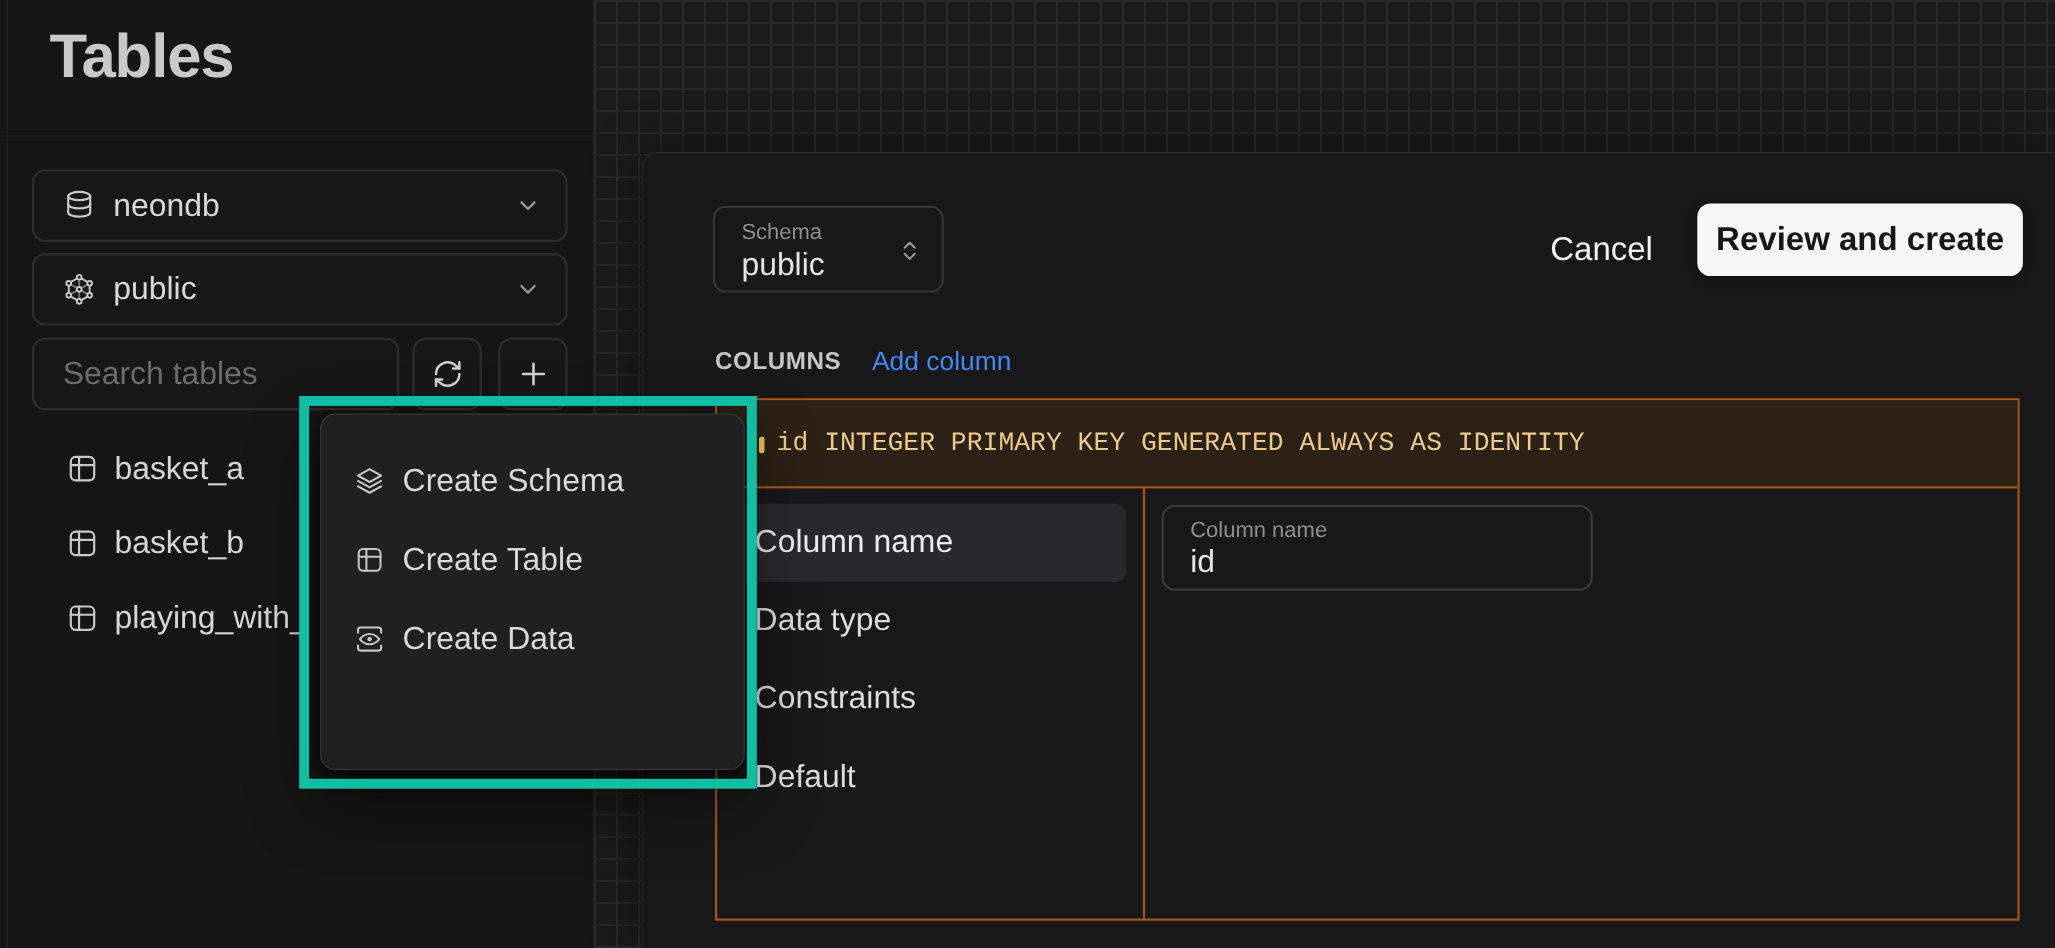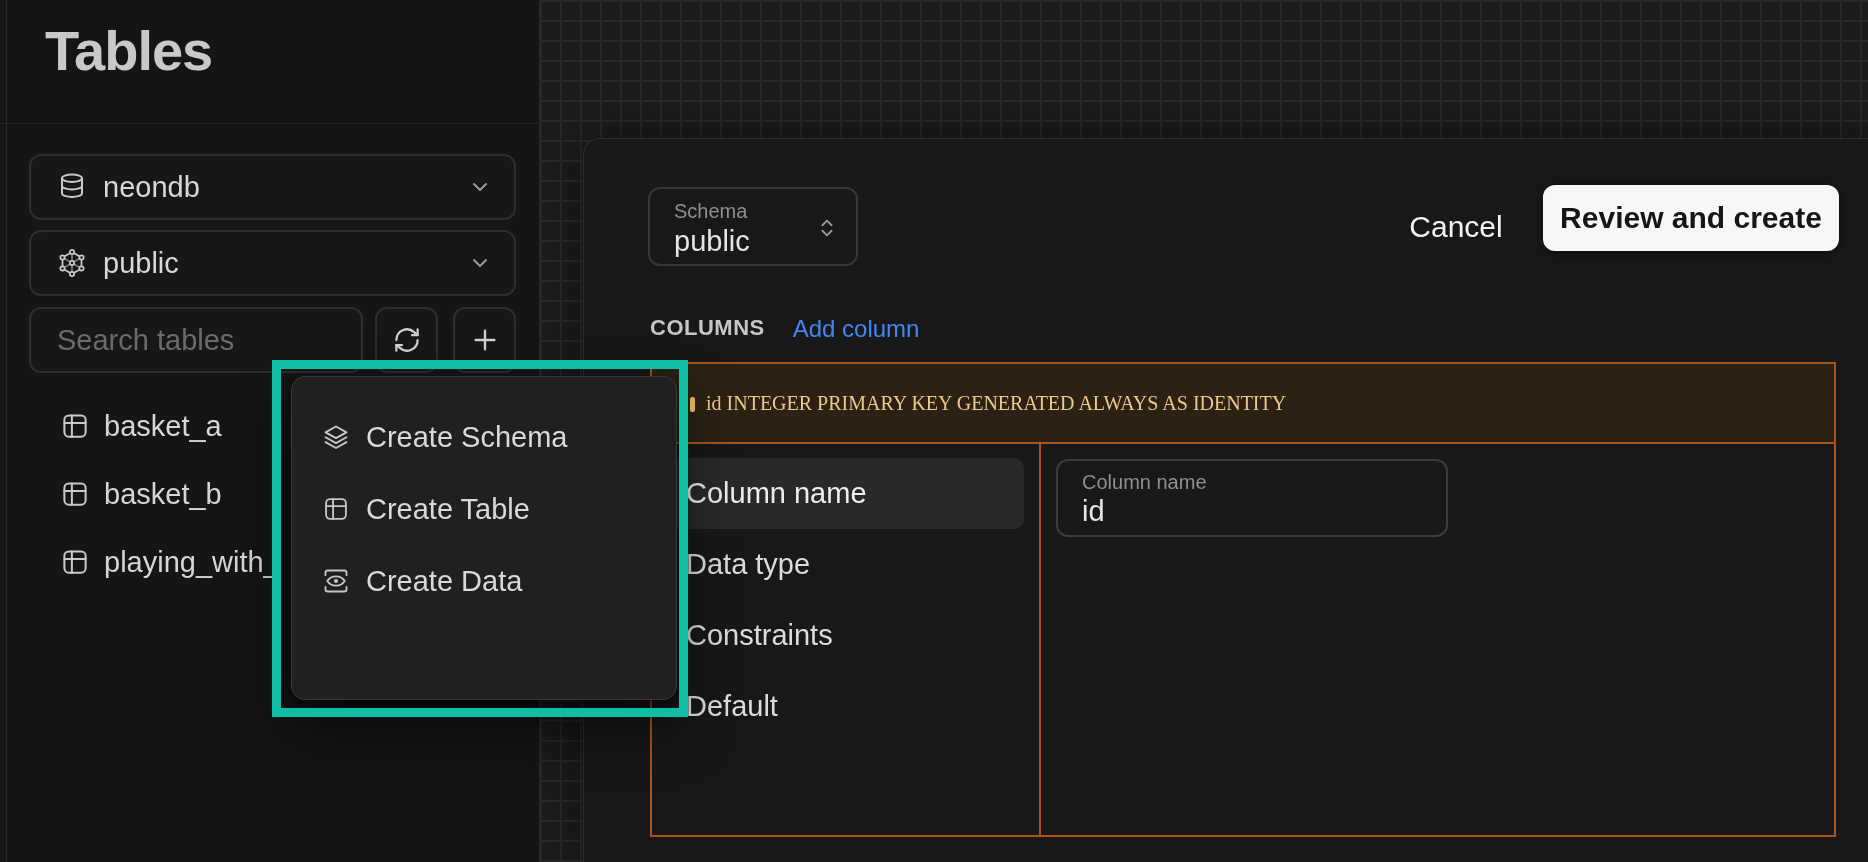--- a/index.html
+++ b/index.html
@@ -92,21 +92,21 @@
   
   .col-panel{
     left:650px; top:362px; width:1186px; height:475px;
     border:2px solid #a9541c; display:flex; flex-direction:column;
   }
   .sql-row{
     height:80px; flex:0 0 auto; background:#2b2114; border-bottom:2px solid #a9541c;
     display:flex; align-items:center; padding-left:54px; cursor:pointer;
   }
   .sql-row .sql{
-    font-family:Liberation Serif, serif; font-size:20px; color:#edc98b; white-space:nowrap;
+    font-family:Liberation Mono, monospace; font-size:24px; color:#edc98b; white-space:nowrap;
   }
   .panel-body{ flex:1 1 auto; display:flex; min-height:0; }
   .panel-nav{ width:389px; flex:0 0 auto; border-right:2px solid #a9541c; padding:14px 15px 0 12px; }
   .nav-item{
     height:71px; display:flex; align-items:center; padding-left:22px; font-size:29px; color:#dcdcdc;
     border-radius:10px; cursor:pointer;
   }
   .nav-item.active{ background:#29292c; color:#ededed; }
   .panel-main{ flex:1 1 auto; position:relative; }
   .name-input-box{

